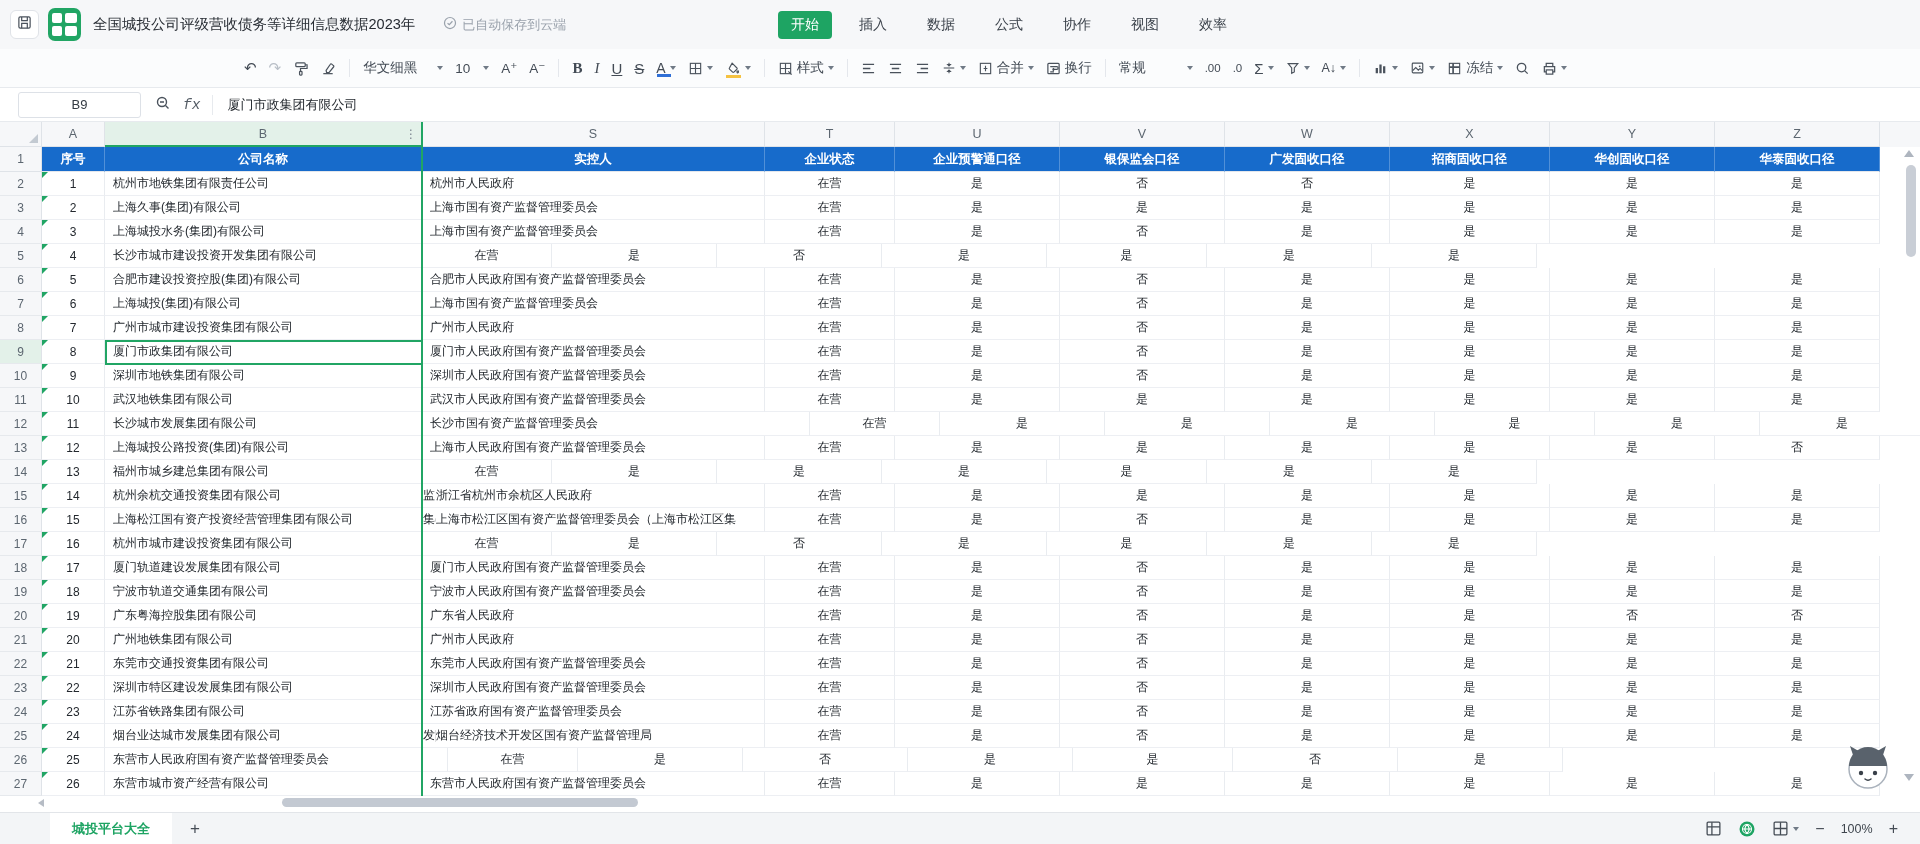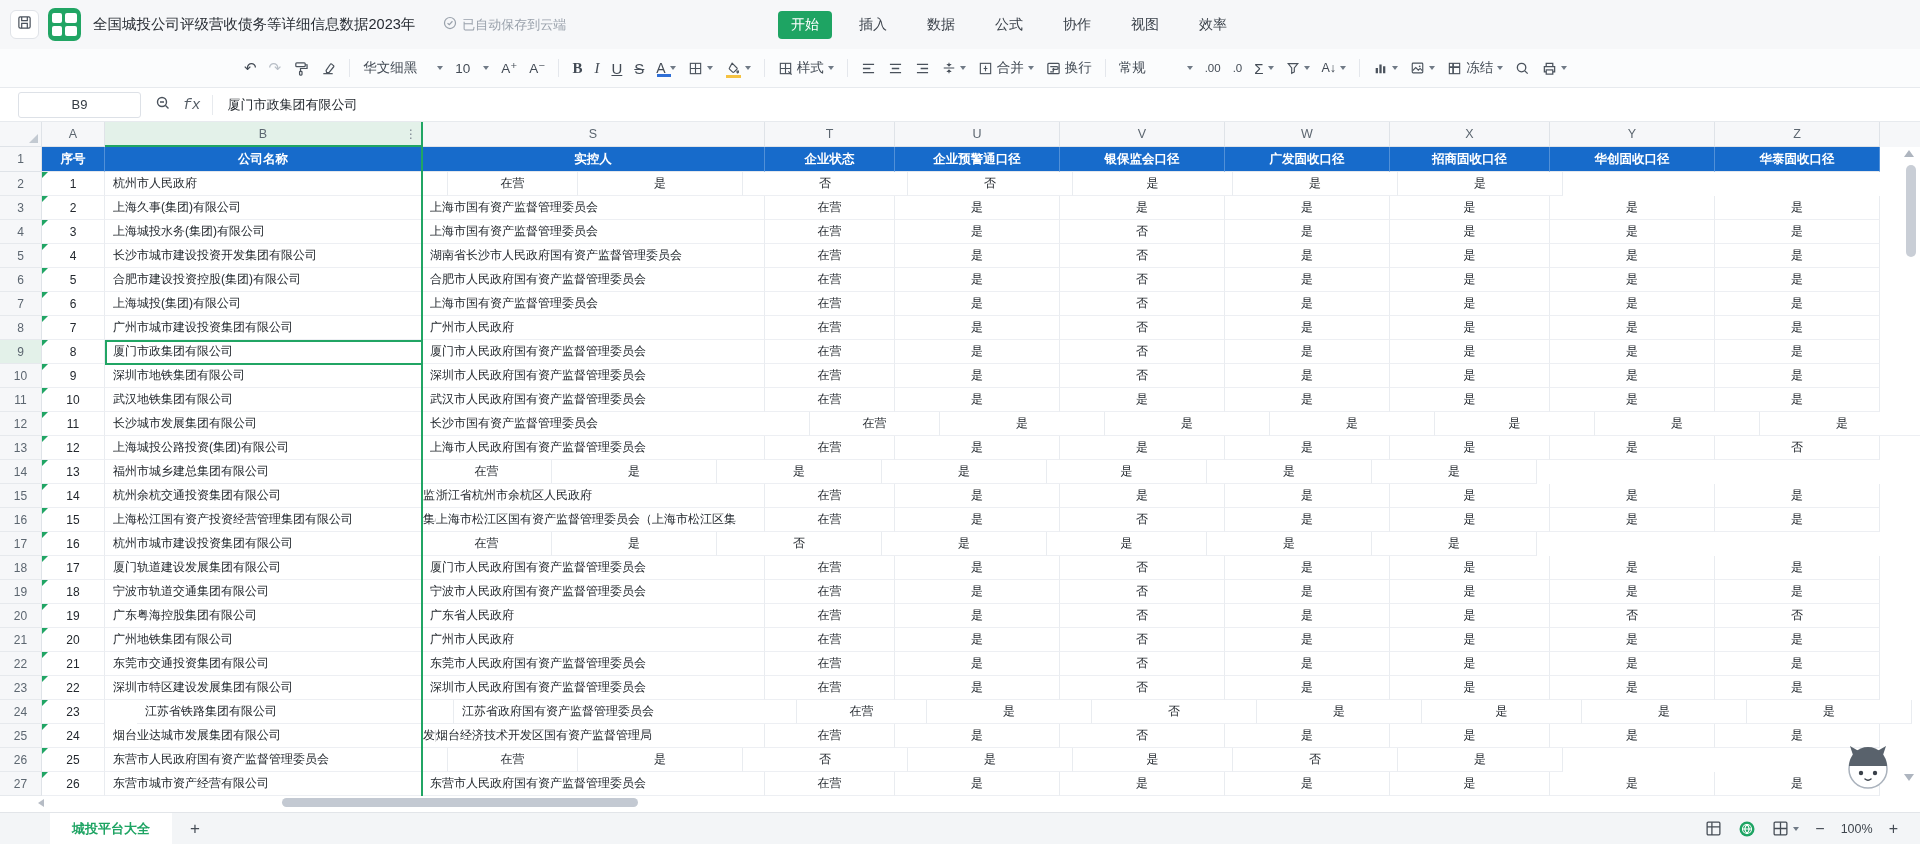--- a/index.html
+++ b/index.html
@@ -372,20 +372,21 @@
       <div class="hc" style="width: 165px;">银保监会口径</div>
       <div class="hc" style="width: 165px;">广发固收口径</div>
       <div class="hc" style="width: 160px;">招商固收口径</div>
       <div class="hc" style="width: 165px;">华创固收口径</div>
       <div class="hc" style="width: 165px;">华泰固收口径</div>
     </div>
   <div class="rows" id="rows">
       <div class="row">
         <div class="rg" style="width: 42px;">2</div>
         <div class="cell c-center mark" style="width: 63px;">1</div>
+        <div class="cell c-left" style="width: 317px;">杭州市地铁集团有限责任公司</div>
         <div class="cell c-left" style="width: 343px;">
           <span>杭州市人民政府</span>
         </div>
         <div class="cell c-center" style="width: 130px;">在营</div>
         <div class="cell c-center" style="width: 165px;">是</div>
         <div class="cell c-center" style="width: 165px;">否</div>
         <div class="cell c-center" style="width: 165px;">否</div>
         <div class="cell c-center" style="width: 160px;">是</div>
         <div class="cell c-center" style="width: 165px;">是</div>
         <div class="cell c-center" style="width: 165px;">是</div>
@@ -417,23 +418,20 @@
         <div class="cell c-center" style="width: 165px;">否</div>
         <div class="cell c-center" style="width: 165px;">是</div>
         <div class="cell c-center" style="width: 160px;">是</div>
         <div class="cell c-center" style="width: 165px;">是</div>
         <div class="cell c-center" style="width: 165px;">是</div>
       </div>
       <div class="row">
         <div class="rg" style="width: 42px;">5</div>
         <div class="cell c-center mark" style="width: 63px;">4</div>
         <div class="cell c-left" style="width: 317px;">长沙市城市建设投资开发集团有限公司</div>
-        <div class="cell c-left" style="width: 343px;">
-          <span>湖南省长沙市人民政府国有资产监督管理委员会</span>
-        </div>
         <div class="cell c-center" style="width: 130px;">在营</div>
         <div class="cell c-center" style="width: 165px;">是</div>
         <div class="cell c-center" style="width: 165px;">否</div>
         <div class="cell c-center" style="width: 165px;">是</div>
         <div class="cell c-center" style="width: 160px;">是</div>
         <div class="cell c-center" style="width: 165px;">是</div>
         <div class="cell c-center" style="width: 165px;">是</div>
       </div>
       <div class="row">
         <div class="rg" style="width: 42px;">6</div>
@@ -697,21 +695,21 @@
         <div class="cell c-center" style="width: 165px;">是</div>
         <div class="cell c-center" style="width: 165px;">否</div>
         <div class="cell c-center" style="width: 165px;">是</div>
         <div class="cell c-center" style="width: 160px;">是</div>
         <div class="cell c-center" style="width: 165px;">是</div>
         <div class="cell c-center" style="width: 165px;">是</div>
       </div>
       <div class="row">
         <div class="rg" style="width: 42px;">24</div>
         <div class="cell c-center mark" style="width: 63px;">23</div>
-        <div class="cell c-left" style="width: 317px; margin-left: 32px;">江苏省铁路集团有限公司</div>
+        <div class="cell c-left" style="width: 317px;">江苏省铁路集团有限公司</div>
         <div class="cell c-left" style="width: 343px;">
           <span>江苏省政府国有资产监督管理委员会</span>
         </div>
         <div class="cell c-center" style="width: 130px;">在营</div>
         <div class="cell c-center" style="width: 165px;">是</div>
         <div class="cell c-center" style="width: 165px;">否</div>
         <div class="cell c-center" style="width: 165px;">是</div>
         <div class="cell c-center" style="width: 160px;">是</div>
         <div class="cell c-center" style="width: 165px;">是</div>
         <div class="cell c-center" style="width: 165px;">是</div>

